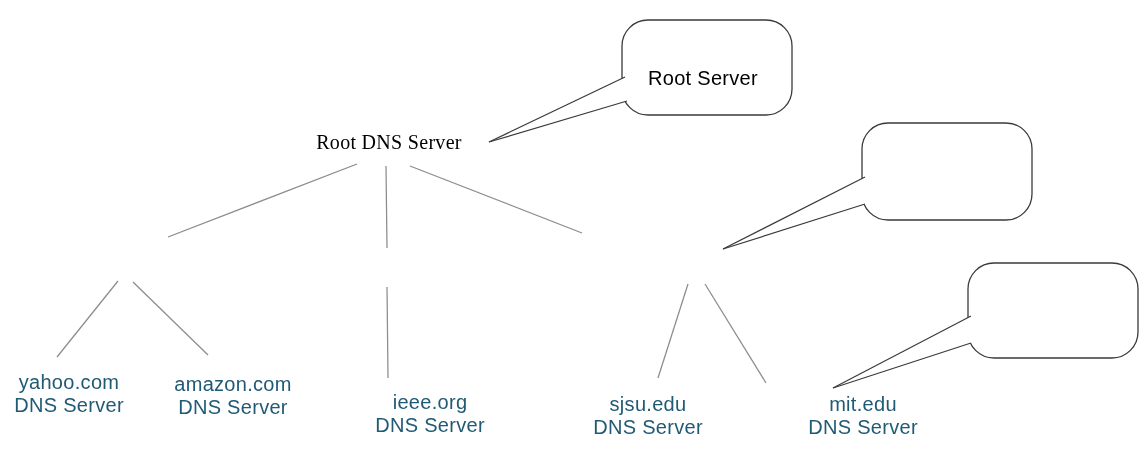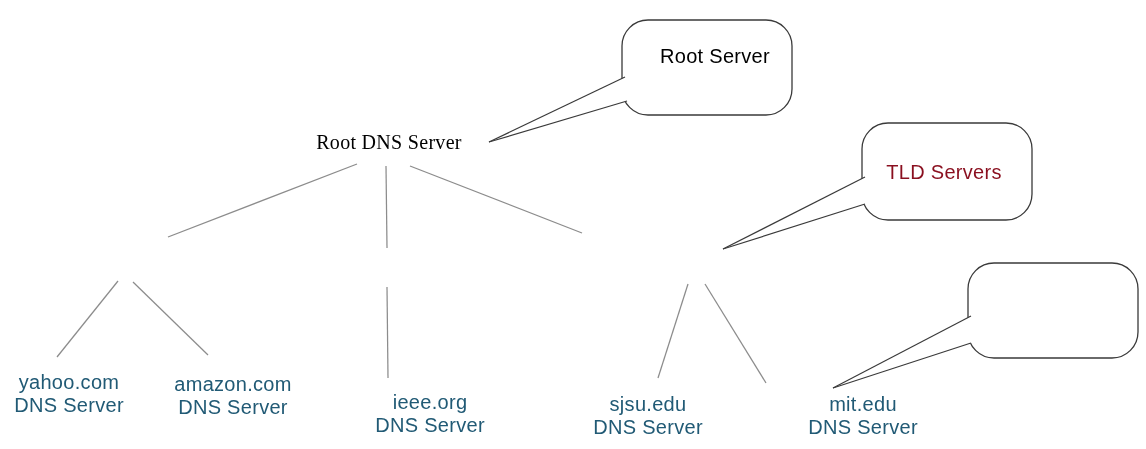--- a/index.html
+++ b/index.html
@@ -81,16 +81,15 @@
 DNS Server</div>
   <div class="label lv-leaf" style="left:233px;top:396px;">amazon.com
 DNS Server</div>
   <div class="label lv-leaf" style="left:406px;top:414px;margin-left:24px;">ieee.org
 DNS Server</div>
   <div class="label lv-leaf" style="left:648px;top:416px;">sjsu.edu
 DNS Server</div>
   <div class="label lv-leaf" style="left:863px;top:416px;">mit.edu
 DNS Server</div>
 
-  <div class="label co-root" style="left:703px;top:56px;margin-left:12px;">Root Server</div>
-  <div class="label co-tld" style="left:944px;top:172px;">TLD Servers</div>
+  <div class="label co-root" style="left:703px;top:78px;">Root Server</div>
 
 </div>
 
 </body></html>

